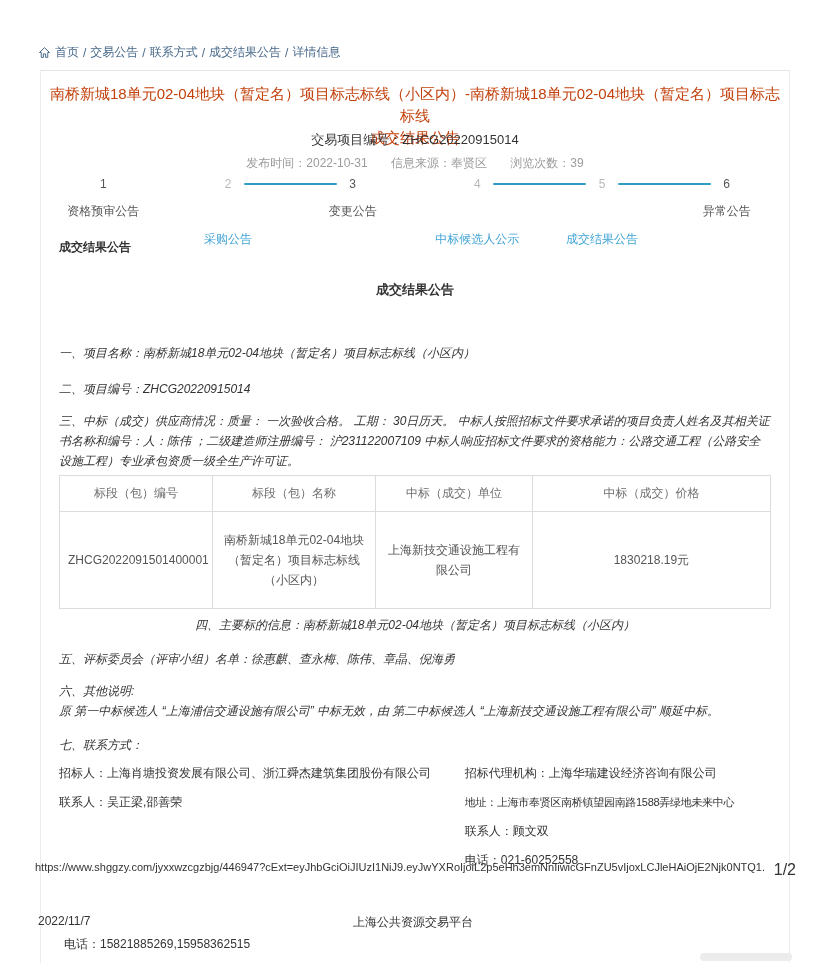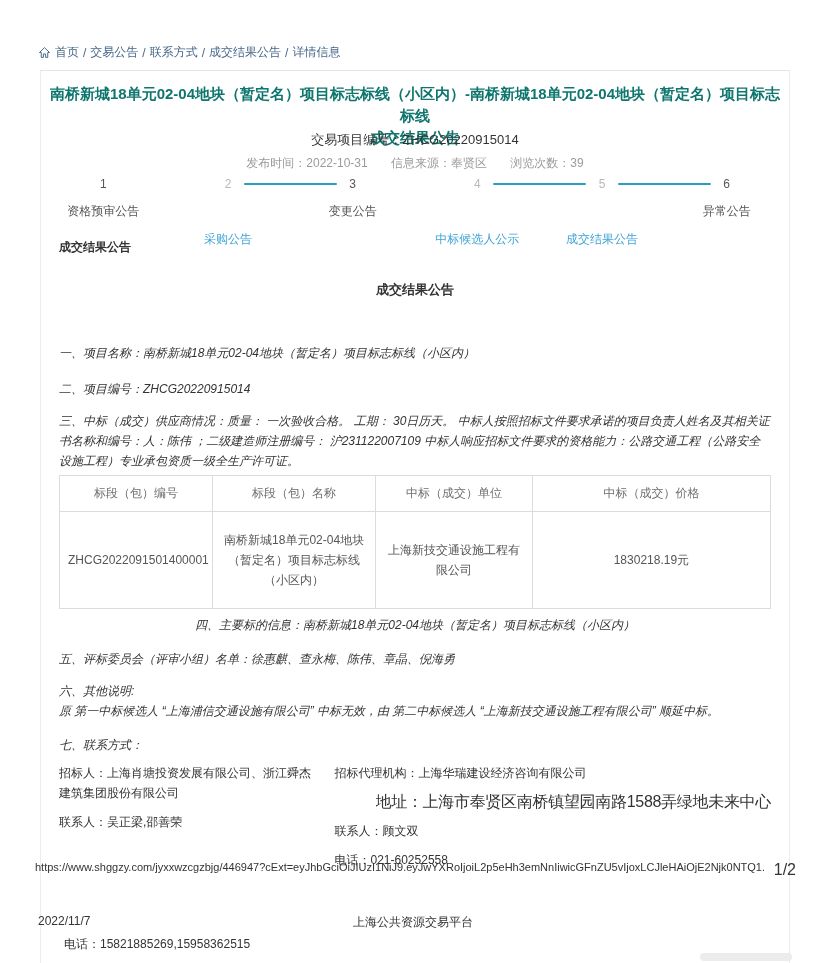--- a/index.html
+++ b/index.html
@@ -13,22 +13,22 @@
   .breadcrumb .home-ic { width:13px; height:13px; margin-right:4px; display:inline-block; }
   .breadcrumb a { color:#47688a; text-decoration:none; cursor:pointer; }
   .breadcrumb .sep { margin:0 4px; color:#47688a; }
 
   
   .sheet { position:absolute; left:40px; top:70px; width:750px; bottom:0;
     border-top:1px solid #e4e4e4; border-left:1px solid #ededed; border-right:1px solid #ededed;
     background:#fff; }
   .sheet > * { position:absolute; }
 
-  .title { top:12px; left:8px; right:8px; text-align:center; font-size:15px; font-weight:bold;
-    color:#0f766e; line-height:22px; }
+  .title { top:12px; left:8px; right:8px; text-align:center; font-size:15px; font-weight:normal;
+    color:#c2410c; line-height:22px; }
   .title span { display:block; }
   .proj-no { top:60px; left:0; right:0; text-align:center; font-size:13px; color:#333; }
   .meta { top:84px; left:0; right:0; text-align:center; font-size:12px; color:#9b9b9b; }
   .meta span { margin:0 10px; }
 
   
   .stepper { top:106px; left:0; right:0; height:60px; }
   .steps-row { display:flex; }
   .step { flex:1; text-align:center; }
   .step .num { font-size:12px; color:#555; line-height:14px; }
@@ -54,21 +54,21 @@
   th,td { border:1px solid #dcdcdc; text-align:center; font-weight:normal; }
   th { font-size:12px; color:#6e6e6e; padding:9px 6px; }
   td { font-size:12px; color:#555; padding:18px 8px; line-height:20px; }
   col.c1{width:21.5%;} col.c2{width:23%;} col.c3{width:22%;} col.c4{width:33.5%;}
 
   
   .contacts { top:692px; left:18px; right:18px; display:flex; }
   .contacts .col-l { width:57%; padding-right:14px; }
   .contacts .col-r { flex:1; }
   .contacts p { font-size:12px; line-height:20px; margin-bottom:9px; color:#333; }
-  .contacts .nowrap { white-space:nowrap; overflow:hidden; font-size:16px; letter-spacing:-0.3px;margin-left:41px; }
+  .contacts .nowrap { white-space:nowrap; overflow:hidden; font-size:11px; letter-spacing:-0.3px; }
 
   
   .print-url { position:absolute; left:35px; top:861px; right:62px; font-size:11px; color:#333;
     white-space:nowrap; overflow:hidden; }
   .page-ind { position:absolute; right:30px; top:861px; font-size:16px; color:#333; }
   .print-date { position:absolute; left:38px; top:914px; font-size:12px; color:#333; }
   .site-name { position:absolute; left:0; right:0; top:914px; text-align:center; font-size:12px; color:#333; }
   .overflow-phone { position:absolute; left:64px; top:936px; font-size:12px; color:#333; }
   .corner-bar { position:absolute; right:34px; bottom:2px; width:92px; height:8px;
     background:#ececec; border-radius:4px; }

